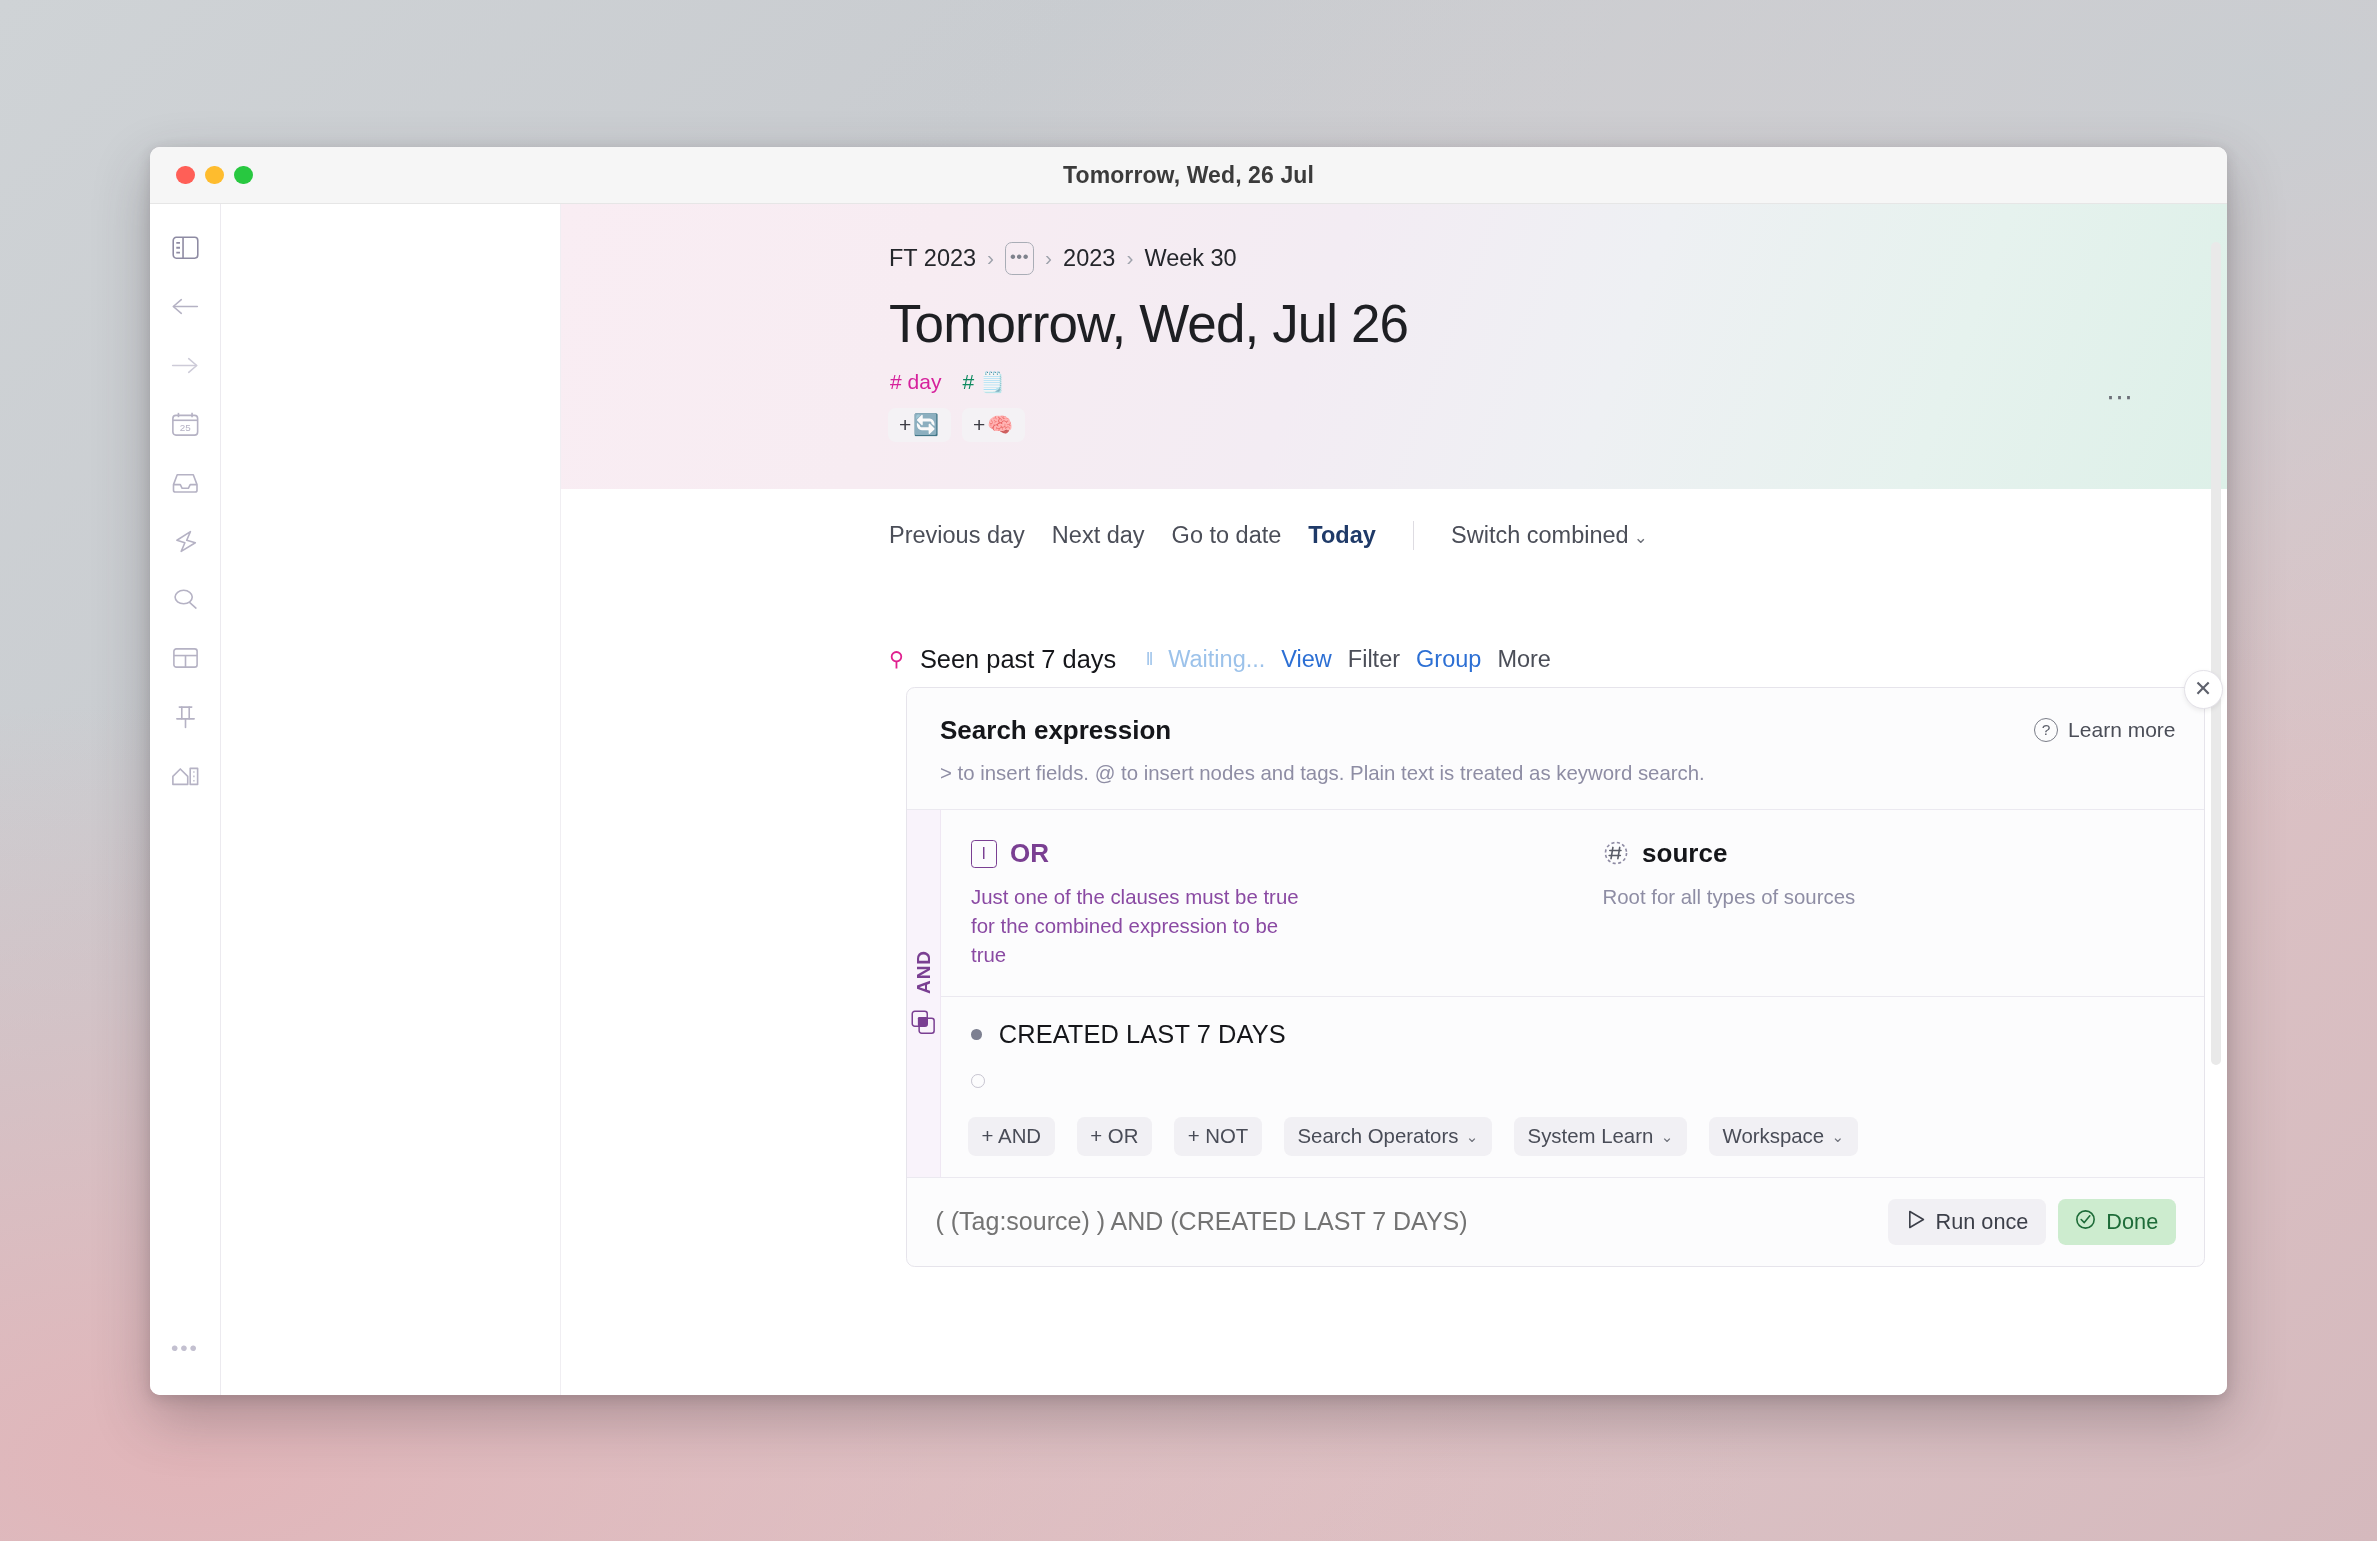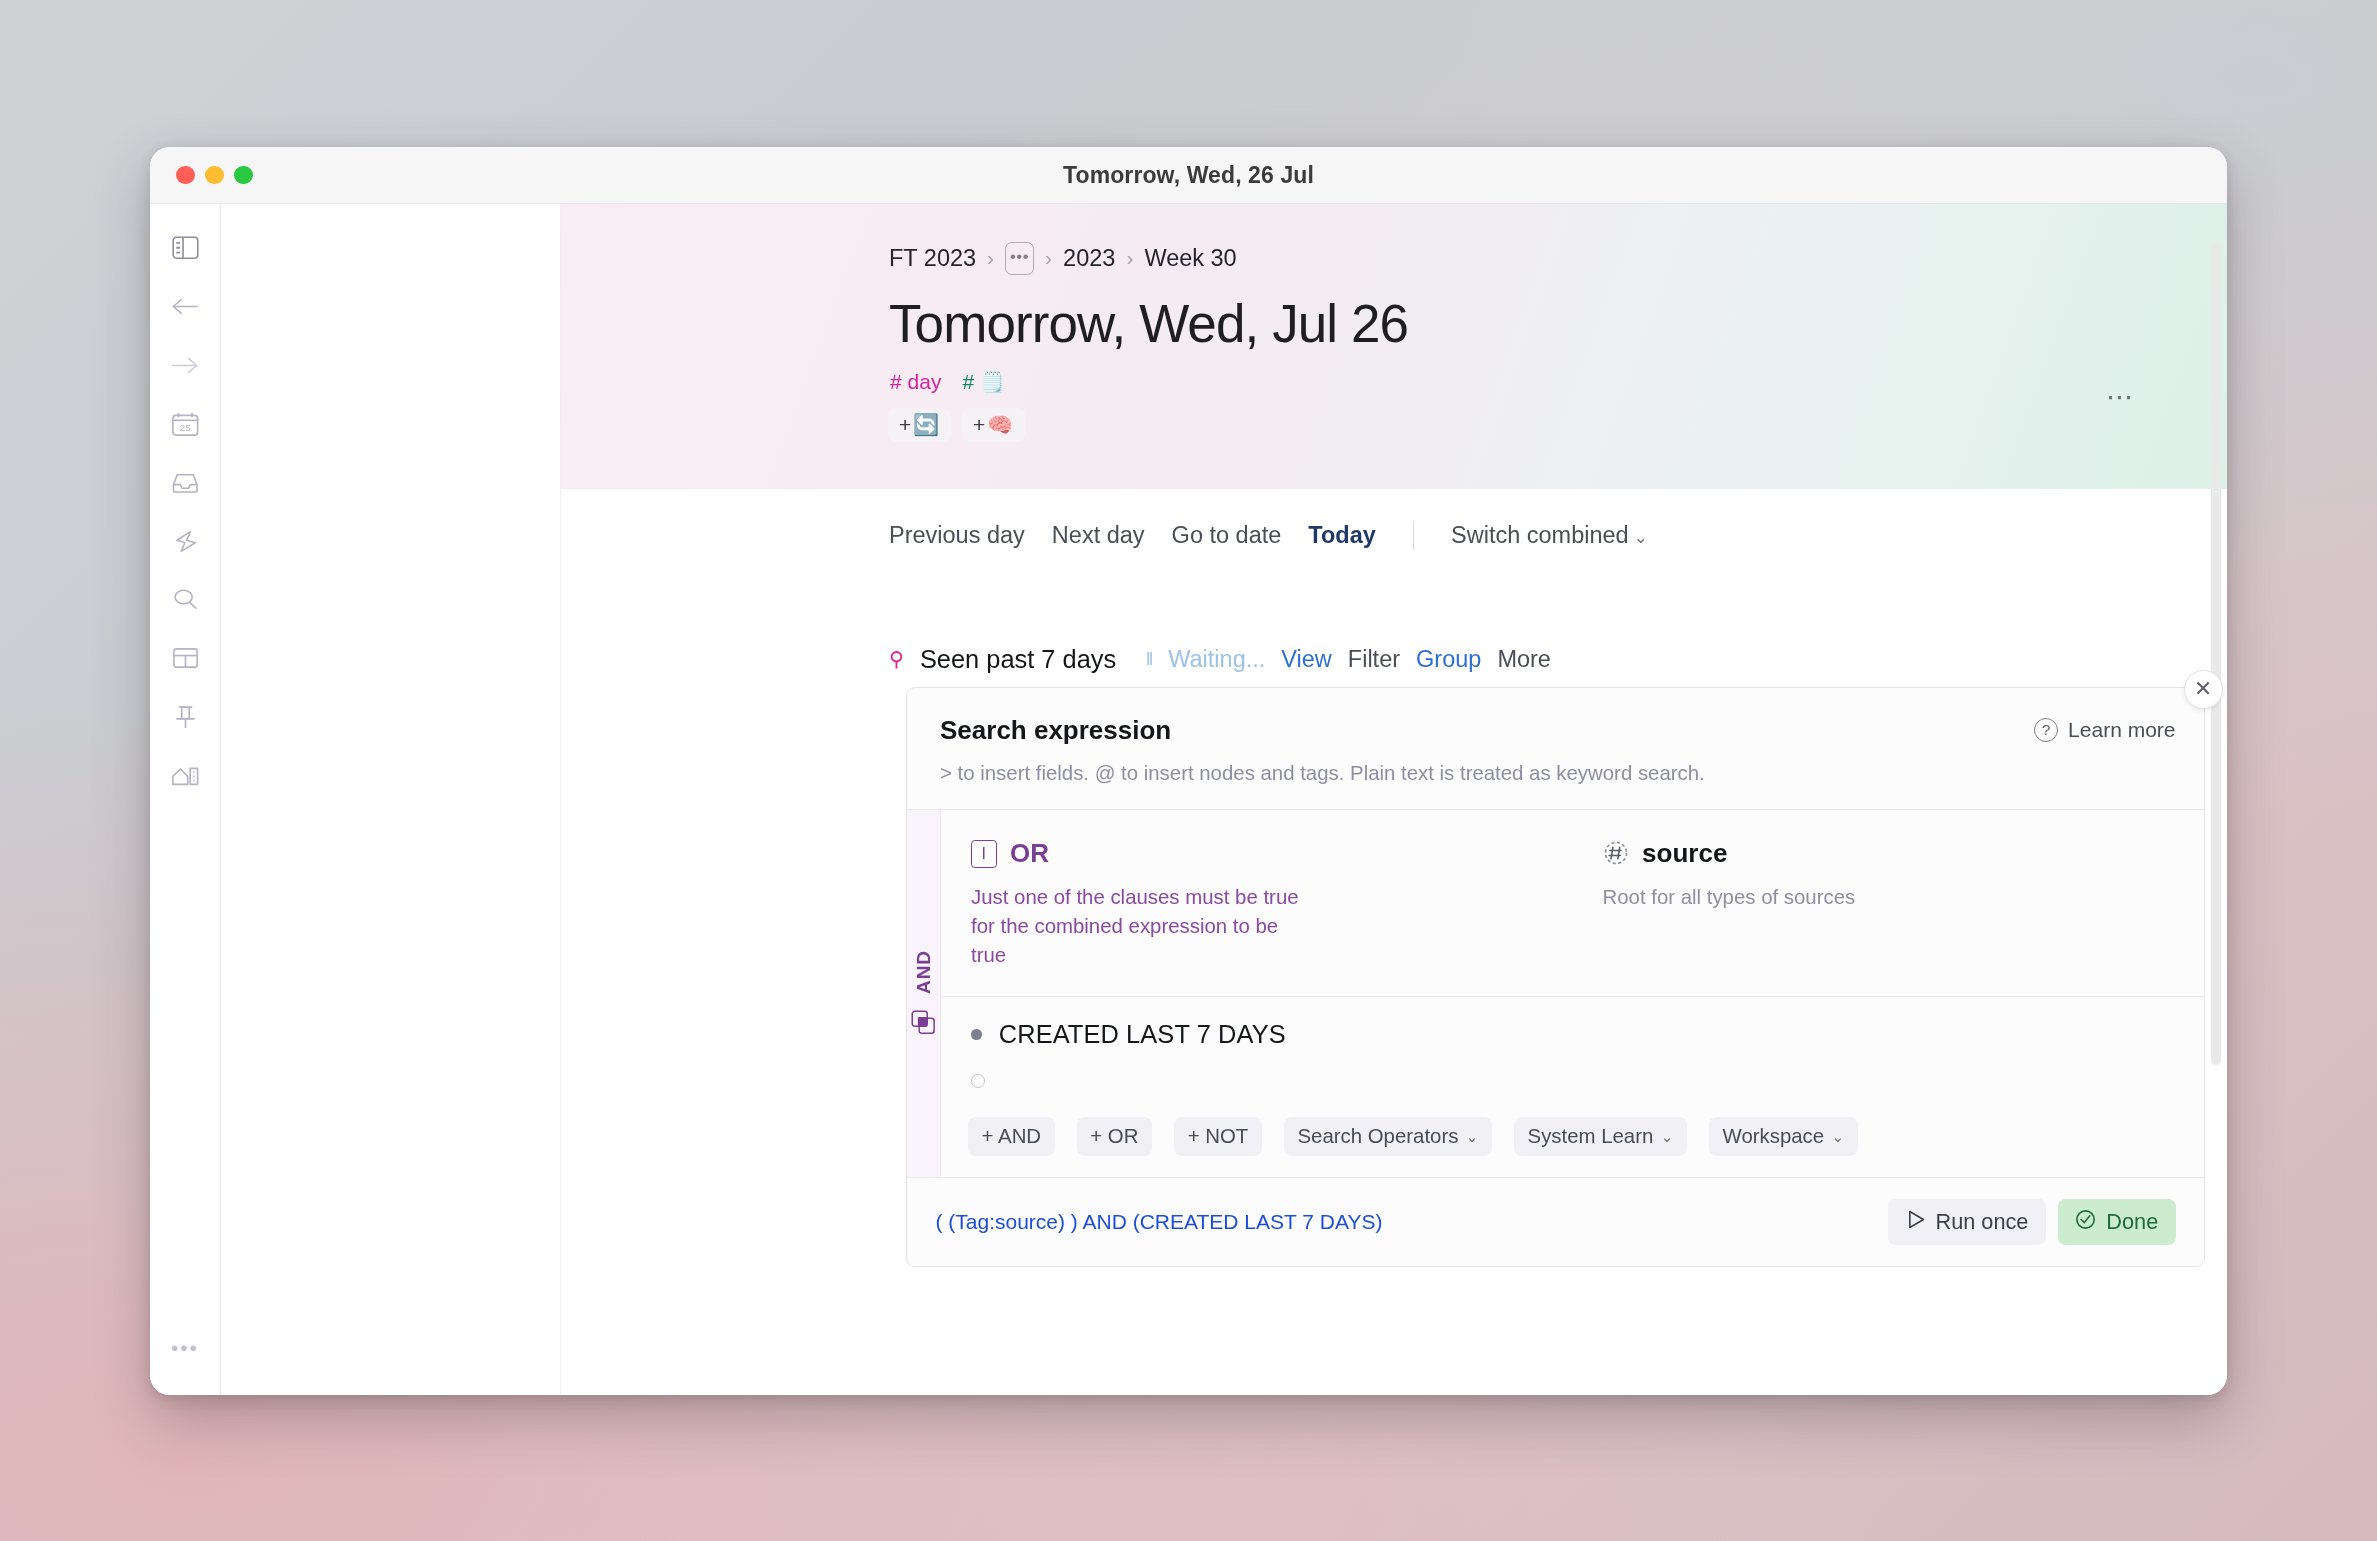--- a/index.html
+++ b/index.html
@@ -11,21 +11,21 @@
   }
   
   .desk-tint{position:absolute;inset:0;
     background:
       radial-gradient(120% 90% at 8% 95%, rgba(226,180,184,.95) 0%, rgba(226,180,184,0) 55%),
       radial-gradient(100% 80% at 95% 5%, rgba(200,206,210,.9) 0%, rgba(200,206,210,0) 60%);
   }
   
   .window{
     position:absolute;left:150px;top:147px;width:2077px;height:1248px;
-    background:#fff;border-radius:20px;overflow:hidden;
+    background:#fff;border-radius:10px;overflow:hidden;
     box-shadow:0 23.5px 56px rgba(60,50,55,.30),0 3.7px 12.4px rgba(60,50,55,.18);
   }
   .titlebar{
     height:56px;background:#f6f6f6;border-bottom:0.6px solid #e6e6e6;
     display:flex;align-items:center;position:relative;flex:none;
   }
   .traffic{display:flex;gap:10.5px;padding-left:26px;}
   .dot{width:18.6px;height:18.6px;border-radius:50%;}
   .dot.red{background:#ff5f57;}
   .dot.yellow{background:#febc2e;}
@@ -169,21 +169,21 @@
   }
   .mini{
     background:#f1f0f4;border-radius:7.4px;padding:7.4px 13.6px;font-size:20.4px;
     color:#494c57;display:flex;align-items:center;gap:7.4px;line-height:1.15;
   }
   .mini .cv{font-size:15px;color:#6c6f78;}
   .panel-foot{
     border-top:1px solid #ebe9f0;display:flex;align-items:center;
     padding:21px 28.5px;gap:12.4px;
   }
-  .foot-expr{flex:1;font-size:21px;color:#1d4ed8;}
+  .foot-expr{flex:1;font-size:25px;color:#737373;}
   .btn{
     border-radius:7.4px;padding:10px 17.3px;font-size:21.7px;display:flex;
     align-items:center;gap:10px;line-height:1.1;
   }
   .btn.run{background:#f1f0f4;color:#3c3f49;}
   .btn.done{background:#cdeccf;color:#1d6b38;}
   
   .scrollbar{
     position:absolute;right:6.2px;top:38px;width:10px;height:823px;
     background:#e9e9e9;border-radius:5px;

